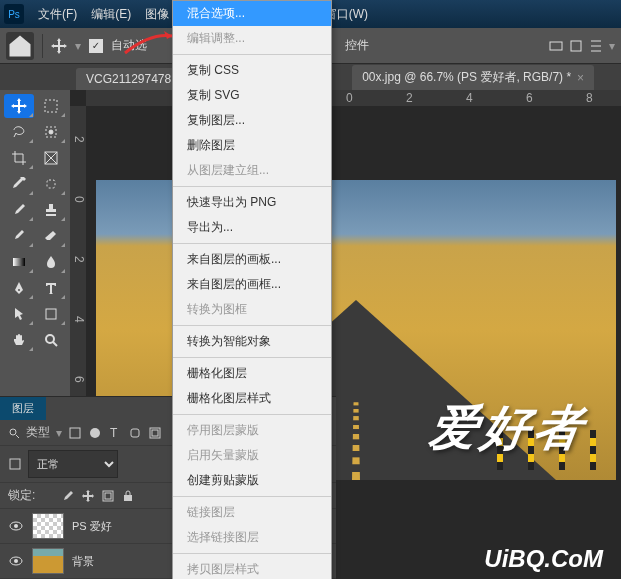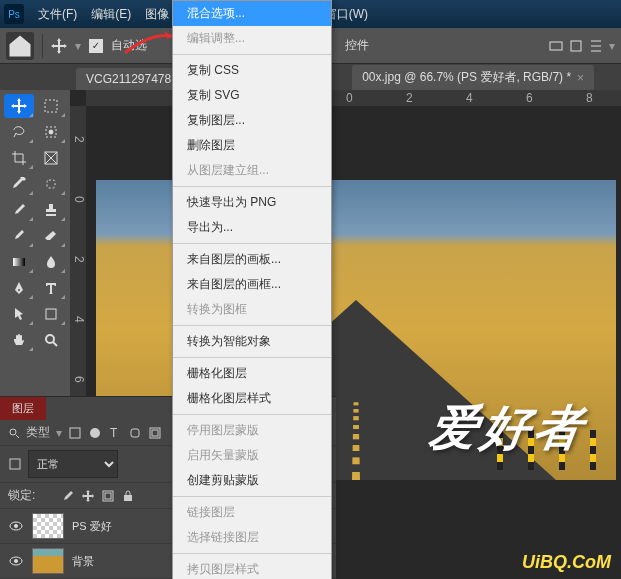--- a/index.html
+++ b/index.html
@@ -26,37 +26,37 @@
 .ruler-h span{position:absolute}
 .ruler-v{position:absolute;top:16px;left:0;width:16px;bottom:0;background:#383838;color:#aaa;font-size:9px}
 .ruler-v span{position:absolute;left:2px;writing-mode:vertical-lr}
 .canvas{position:absolute;top:90px;left:26px;width:520px;height:300px;background:linear-gradient(180deg,#5a7fa0 0%,#7a9bb8 18%,#c9a34a 22%,#d4a843 50%,#b08a35 100%);overflow:hidden}
 .road{position:absolute;bottom:0;left:50%;transform:translateX(-50%);width:0;height:0;border-left:200px solid transparent;border-right:200px solid transparent;border-bottom:180px solid #3a3a3a}
 .road-line{position:absolute;bottom:0;left:50%;width:8px;height:180px;background:repeating-linear-gradient(180deg,#d4a843 0 12px,transparent 12px 24px);transform:translateX(-50%) perspective(200px) rotateX(45deg);transform-origin:bottom}
 .posts{position:absolute;bottom:10px;right:20px;display:flex;gap:25px}
 .post{width:6px;height:40px;background:repeating-linear-gradient(180deg,#222 0 8px,#f5c518 8px 16px)}
 .big-text{position:absolute;bottom:20px;right:30px;color:#fff;font-size:48px;font-weight:900;font-style:italic;transform:skewX(-8deg);letter-spacing:4px;text-shadow:2px 2px 4px rgba(0,0,0,.5)}
 .layers-panel{position:absolute;bottom:0;left:0;width:336px;background:#454545;border-top:1px solid #2a2a2a}
-.panel-tab{background:#7f1d1d;padding:4px 12px;color:#ddd;display:inline-block;font-size:11px}
+.panel-tab{background:#0c4a6e;padding:4px 12px;color:#ddd;display:inline-block;font-size:11px}
 .panel-row{display:flex;align-items:center;padding:4px 8px;gap:6px;color:#ccc;border-bottom:1px solid #3a3a3a}
 .panel-row select,.panel-row input{background:#383838;border:1px solid #2a2a2a;color:#ddd;padding:6px 4px;font-size:11px}
 .layer{display:flex;align-items:center;padding:4px 8px;gap:8px;border-bottom:1px solid #3a3a3a}
 .eye{width:16px;height:16px;display:flex;align-items:center;justify-content:center;color:#ddd}
 .thumb{width:32px;height:26px;border:1px solid #666}
 .thumb.ch{background:repeating-conic-gradient(#ccc 0 25%,#fff 0 50%) 0 0/8px 8px}
 .thumb.img{background:linear-gradient(#7aa 30%,#c93 30%)}
 .layer-name{color:#ddd;font-size:11px}
 .context-menu{position:absolute;top:0;left:172px;width:160px;background:#f0f0f0;border:1px solid #999;box-shadow:2px 2px 6px rgba(0,0,0,.3);z-index:100}
 .cm-item{padding:4px 14px;color:#333;cursor:default;font-size:12px}
 .cm-item.hl{background:#3399ff;color:#fff}
 .cm-item.dis{color:#999}
 .cm-sep{height:1px;background:#ccc;margin:3px 0}
 .arrow{position:absolute;top:28px;left:120px;z-index:101}
 .arrow svg{width:60px;height:30px}
-.watermark{position:absolute;bottom:6px;right:10px;color:#fde047;font-size:18px;font-weight:bold;font-style:italic;z-index:50}
+.watermark{position:absolute;bottom:6px;right:18px;color:#ffffff;font-size:24px;font-weight:bold;font-style:italic;z-index:50}
 </style>
 </head>
 <body>
 
 <div class="titlebar">
   <div class="ps-logo">Ps</div>
   <div class="menubar" id="menubar">
       <span>文件(F)</span>
       <span>编辑(E)</span>
       <span>图像</span>

